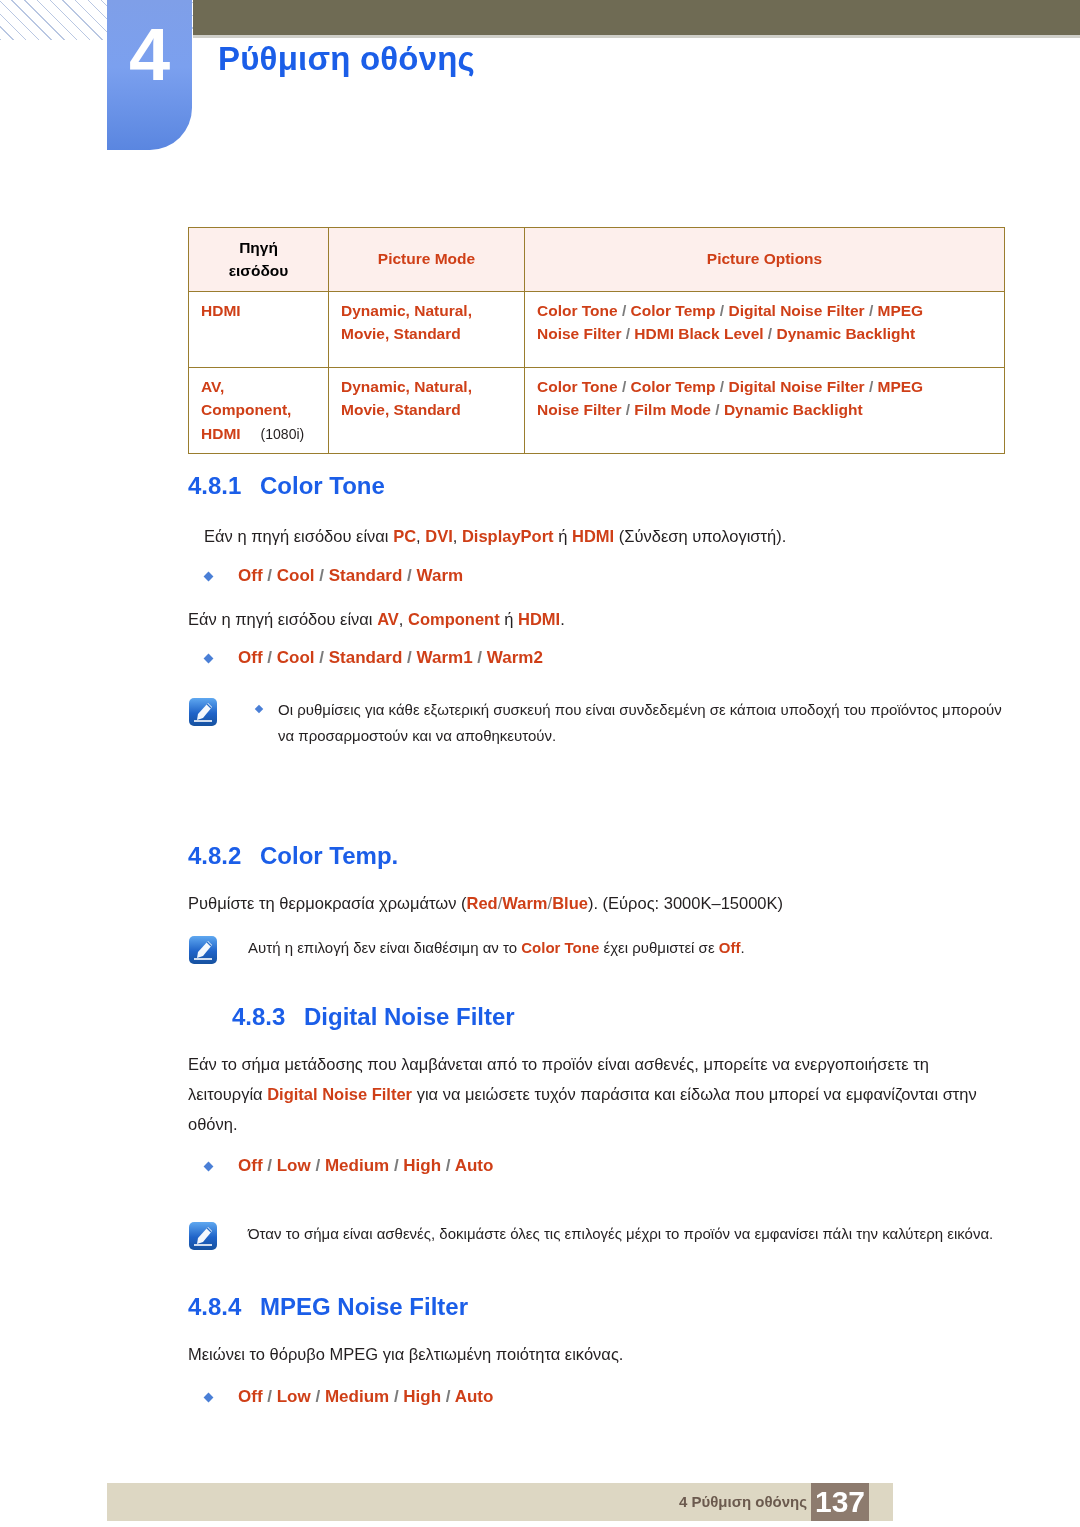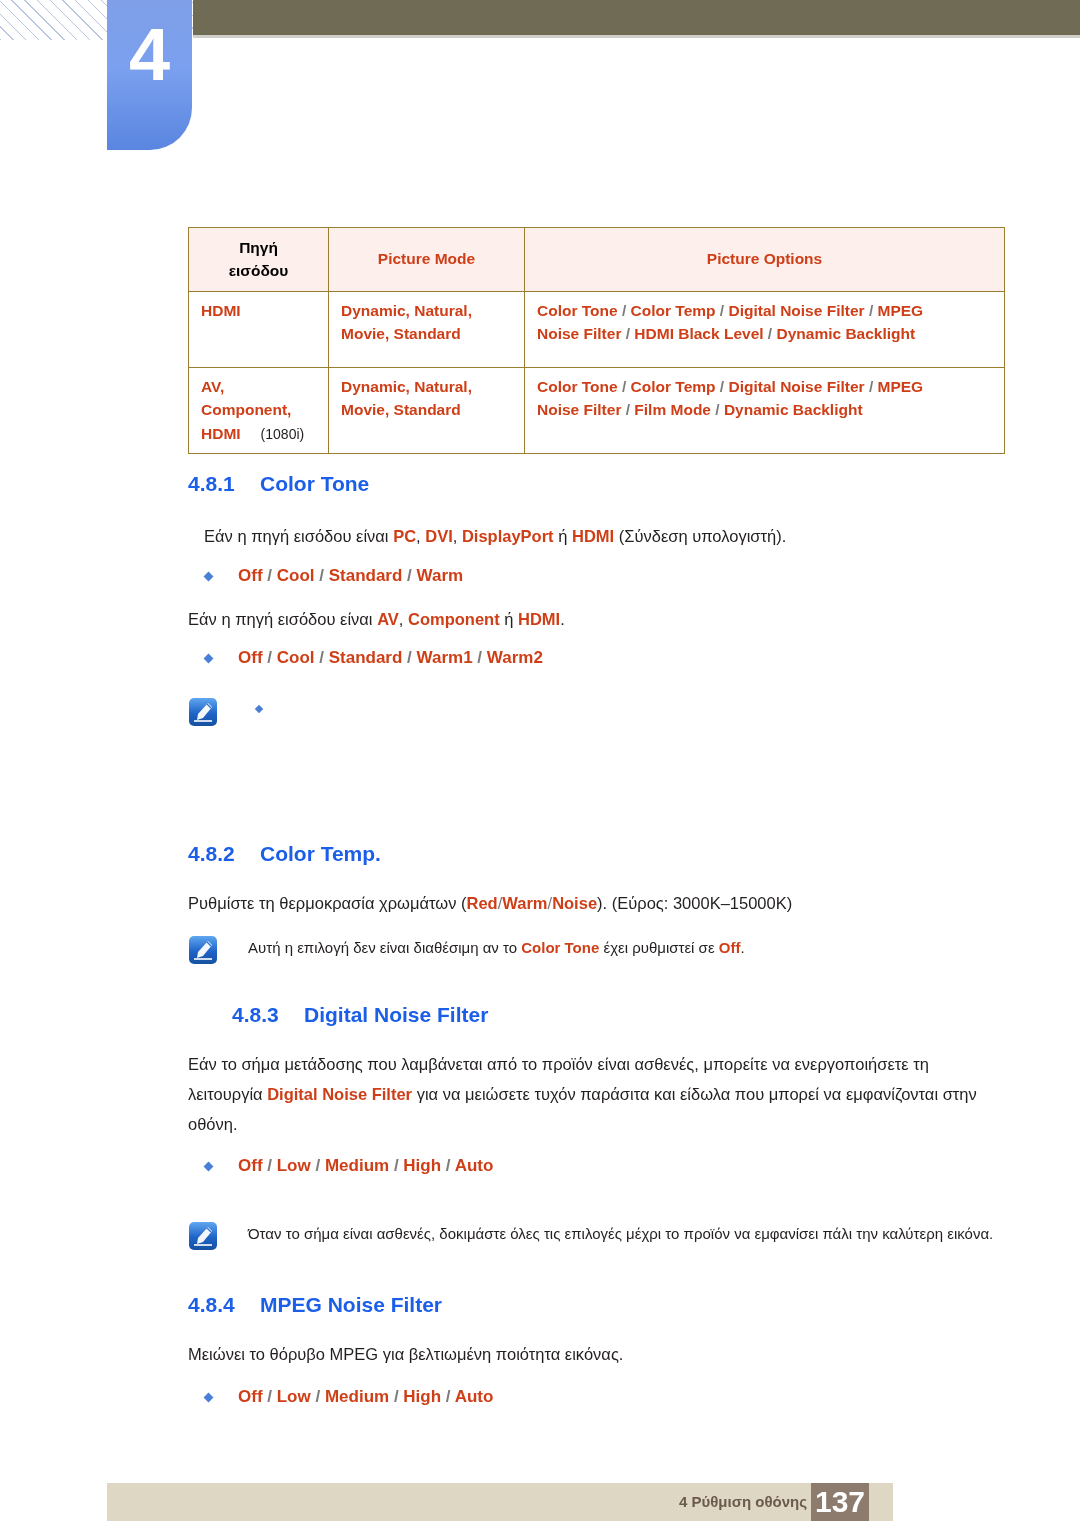--- a/index.html
+++ b/index.html
@@ -115,21 +115,21 @@
   .plain { color: #231f20; font-weight: normal; font-size: 14px; padding-left: 20px; }
 
   
   .sec {
     position: absolute;
     left: 188px;
     width: 820px;
   }
   .sec-head {
     color: #1b5ee8;
-    font-size: 21px;
+    font-size: 24px;
     font-weight: bold;
     white-space: nowrap;
   }
   .sec-head .num { display: inline-block; min-width: 72px; }
   .para {
     font-size: 16.5px;
     color: #231f20;
     line-height: 1.82;
   }
   .para b { color: #cf3f17; }
@@ -225,20 +225,21 @@
 </head>
 <body>
 
 <div class="header">
   <div class="hatch"></div>
   <div class="olive-bar"></div>
   <div class="olive-bar-shadow"></div>
   <div class="chapter-tab">
     <div class="chapter-num">4</div>
   </div>
+  <div class="chapter-title">Ρύθμιση οθόνης</div>
 </div>
 
 <table class="spec">
   <colgroup>
     <col class="col-a">
       <col class="col-b">
       <col class="col-c">
   </colgroup>
   <thead>
     <tr>
@@ -316,30 +317,31 @@
       </defs>
       <rect x="1" y="1" width="28" height="28" rx="5" fill="url(#ng1)"></rect>
       <path d="M20 6 L10 17 L9 23 L15 21 L24 10 Z" fill="#ffffff" opacity="0.95"></path>
       <path d="M6 24 L24 24" stroke="#ffffff" stroke-width="1.6" fill="none"></path>
       <path d="M19 7 L23 11" stroke="#2a6fc9" stroke-width="1.2" fill="none"></path>
     </svg>
   </span>
   <div class="note-body">
     <div class="note-li">
       <span class="bullet2"></span>
+      <span>Οι ρυθμίσεις για κάθε εξωτερική συσκευή που είναι συνδεδεμένη σε κάποια υποδοχή του προϊόντος μπορούν να προσαρμοστούν και να αποθηκευτούν.</span>
     </div>
   </div>
 </div>
 
 <div class="sec sec-head" style="top:842px;">
   <span class="num">4.8.2</span><span>Color Temp.</span>
 </div>
 
 <div class="sec para" style="top:888px;">
-  <span>Ρυθμίστε τη θερμοκρασία χρωμάτων (</span><b>Red</b><span class="gry">/</span><b>Warm</b><span class="gry">/</span><b>Noise</b><span>). (Εύρος: 3000K–15000K)</span>
+  <span>Ρυθμίστε τη θερμοκρασία χρωμάτων (</span><b>Red</b><span class="gry">/</span><b>Warm</b><span class="gry">/</span><b>Blue</b><span>). (Εύρος: 3000K–15000K)</span>
 </div>
 
 <div class="note" style="top:935px;">
   <span class="note-icon">
     <svg width="30" height="30" viewBox="0 0 30 30" xmlns="http://www.w3.org/2000/svg">
       <defs>
         <linearGradient id="ng2" x1="0" y1="0" x2="0" y2="1">
           <stop offset="0%" stop-color="#5fa8f0"></stop>
           <stop offset="55%" stop-color="#1f63c8"></stop>
           <stop offset="100%" stop-color="#16519f"></stop>

